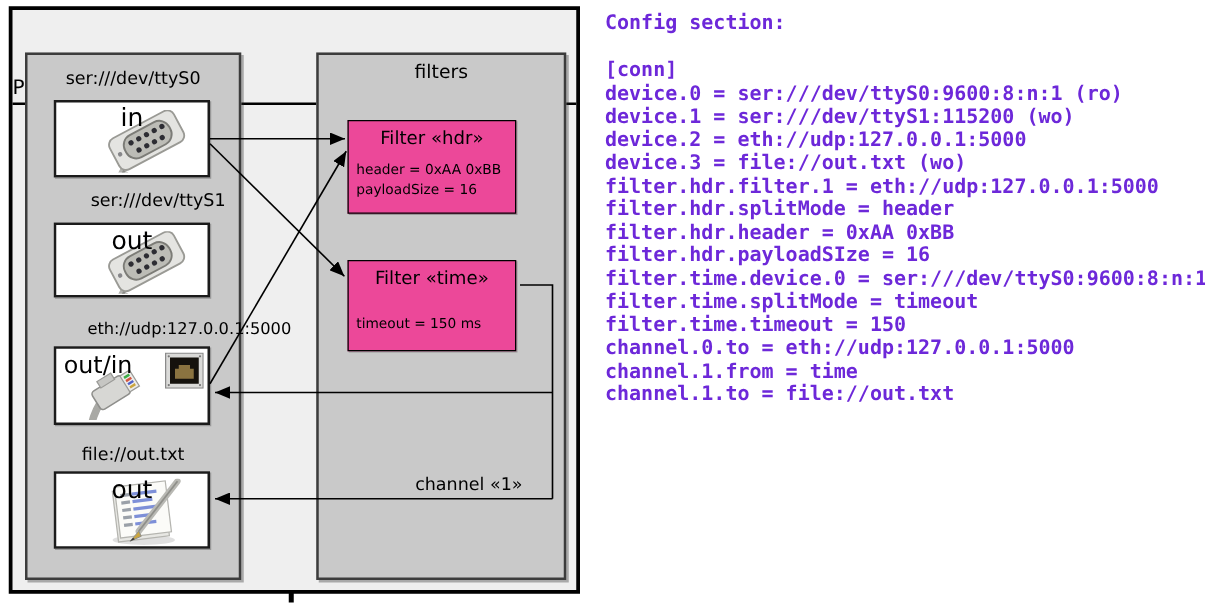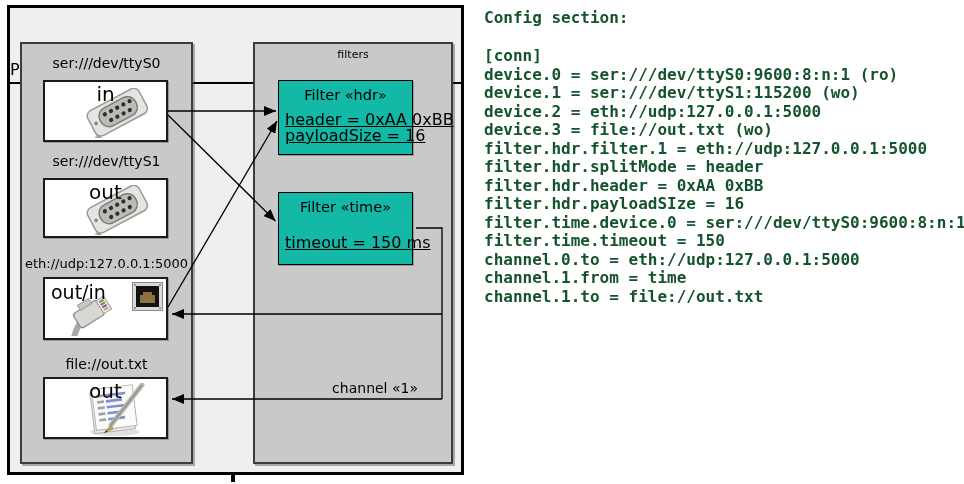--- a/index.html
+++ b/index.html
@@ -9,42 +9,42 @@
 
   
   .outer-box{left:7px;top:5px;width:451px;height:464px;border:3px solid #000;background:#efefef;}
   .outer-title{left:0;top:0;width:100%;height:22px;border-bottom:2px solid #000;
                font-size:16px;padding-top:12px;margin-top:40px;}
 
   
   .panel{background:#c9c9c9;border:2px solid #3c3c3c;box-shadow:2px 2px 0 rgba(40,40,40,0.35);}
   .devices-panel{left:20px;top:42px;width:169px;height:418px;}
   .filters-panel{left:253px;top:42px;width:196px;height:418px;}
-  .filters-title{left:0;top:4px;width:100%;text-align:center;font-size:11px;}
+  .filters-title{left:0;top:4px;width:100%;text-align:center;font-size:15px;}
 
   
   .dev-label{width:169px;text-align:center;font-size:14px;white-space:nowrap;}
   .dev-label.small{font-size:13px;}
   .dev-box{width:121px;border:2px solid #1b1b1b;background:#ffffff;box-shadow:1px 1px 0 rgba(40,40,40,0.3);}
   .dir-label{position:relative;z-index:2;text-align:center;font-size:20px;line-height:22px;margin-top:1px;}
   .dir-label.corner{position:absolute;left:6px;top:1px;text-align:left;font-size:19px;}
 
   
-  .filter-box{width:133px;border:1px solid #000;background:#14b8a6;box-shadow:1px 1px 0 rgba(40,40,40,0.3);}
+  .filter-box{width:133px;border:1px solid #000;background:#ec4899;box-shadow:1px 1px 0 rgba(40,40,40,0.3);margin-top:16px;}
   .filter-title{width:100%;text-align:center;font-size:14.5px;margin-top:6px;}
-  .filter-attrs{position:absolute;left:6px;font-size:16px;line-height:16px;white-space:nowrap;text-decoration:underline;}
+  .filter-attrs{position:absolute;left:6px;font-size:11px;line-height:16px;white-space:nowrap;}
 
   .chan-label{left:280px;width:138px;text-align:right;font-size:14px;white-space:nowrap;}
 
   
   svg.overlay{left:0;top:0;width:964px;height:484px;pointer-events:none;z-index:5;}
 
   
   .config{left:484px;top:8px;width:478px;font-family:"DejaVu Sans Mono",monospace;
-          font-size:16px;font-weight:bold;color:#14532d;}
+          font-size:16px;font-weight:bold;color:#6d28d9;}
   .config-title{white-space:pre;}
   .config-lines{margin-top:20px;}
   .config-line{white-space:pre;line-height:18.5px;height:18.5px;}
 </style>
 </head>
 <body>
 
 <div class="stage">
 
   <div class="abs outer-box">
@@ -69,21 +69,21 @@
           <circle cx="59" cy="19" r="2.1" fill="#2d2d33"></circle>
           <circle cx="34" cy="27" r="2.1" fill="#2d2d33"></circle>
             <circle cx="41" cy="27" r="2.1" fill="#2d2d33"></circle>
           <circle cx="48" cy="27" r="2.1" fill="#2d2d33"></circle>
             <circle cx="55" cy="27" r="2.1" fill="#2d2d33"></circle>
           <circle cx="19" cy="23" r="1.8" fill="#87878a"></circle>
         </g>
       </svg>
     </div>
 
-    <div class="abs dev-label" style="top:109px;">ser:///dev/ttyS1</div>
+    <div class="abs dev-label" style="top:109px;margin-left:20px;">ser:///dev/ttyS1</div>
     <div class="abs dev-box" style="left:21px;top:134px;height:56px;">
       <div class="dir-label">out</div>
       <svg class="abs" style="left:30px;top:5px;" width="90" height="50" viewBox="0 0 90 50">
         <g transform="rotate(-28 45 25)">
           <path d="M16,36 C10,40 6,43 1,47" stroke="#b3b3af" stroke-width="7" fill="none"></path>
           <path d="M16,36 C10,40 6,43 1,47" stroke="#8d8d89" stroke-width="2" fill="none"></path>
           <rect x="14" y="9" width="58" height="28" rx="6" fill="#e4e4e1" stroke="#9a9a95" stroke-width="1.5"></rect>
           <rect x="24" y="13" width="40" height="20" rx="9" fill="#bcbcb6" stroke="#7c7c77" stroke-width="1.5"></rect>
           <circle cx="31" cy="19" r="2.1" fill="#2d2d33"></circle>
             <circle cx="38" cy="19" r="2.1" fill="#2d2d33"></circle>
@@ -92,21 +92,21 @@
           <circle cx="59" cy="19" r="2.1" fill="#2d2d33"></circle>
           <circle cx="34" cy="27" r="2.1" fill="#2d2d33"></circle>
             <circle cx="41" cy="27" r="2.1" fill="#2d2d33"></circle>
           <circle cx="48" cy="27" r="2.1" fill="#2d2d33"></circle>
             <circle cx="55" cy="27" r="2.1" fill="#2d2d33"></circle>
           <circle cx="19" cy="23" r="1.8" fill="#87878a"></circle>
         </g>
       </svg>
     </div>
 
-    <div class="abs dev-label small" style="top:212px;">eth://udp:127.0.0.1:5000</div>
+    <div class="abs dev-label small" style="top:212px;margin-left:45px;">eth://udp:127.0.0.1:5000</div>
     <div class="abs dev-label" style="top:312px;">file://out.txt</div>
 
     <div class="abs dev-box" style="left:21px;top:233px;height:59px;">
       <div class="dir-label corner">out/in</div>
       <svg class="abs" style="right:3px;top:3px;" width="31" height="29" viewBox="0 0 31 29">
         <rect x="0.5" y="0.5" width="30" height="28" fill="#dadad8" stroke="#8a8a8a"></rect>
         <rect x="4" y="4" width="23" height="21" fill="#15120d"></rect>
         <path d="M8,21 V13 h3 v-3 h9 v3 h3 v8 z" fill="#8a7340"></path>
         <circle cx="3" cy="3" r="0.9" fill="#777"></circle>
           <circle cx="28" cy="3" r="0.9" fill="#777"></circle>
@@ -196,20 +196,21 @@
       <div class="config-line">[conn]</div>
       <div class="config-line">device.0 = ser:///dev/ttyS0:9600:8:n:1 (ro)</div>
       <div class="config-line">device.1 = ser:///dev/ttyS1:115200 (wo)</div>
       <div class="config-line">device.2 = eth://udp:127.0.0.1:5000</div>
       <div class="config-line">device.3 = file://out.txt (wo)</div>
       <div class="config-line">filter.hdr.filter.1 = eth://udp:127.0.0.1:5000</div>
       <div class="config-line">filter.hdr.splitMode = header</div>
       <div class="config-line">filter.hdr.header = 0xAA 0xBB</div>
       <div class="config-line">filter.hdr.payloadSIze = 16</div>
       <div class="config-line">filter.time.device.0 = ser:///dev/ttyS0:9600:8:n:1</div>
+      <div class="config-line">filter.time.splitMode = timeout</div>
       <div class="config-line">filter.time.timeout = 150</div>
       <div class="config-line">channel.0.to = eth://udp:127.0.0.1:5000</div>
       <div class="config-line">channel.1.from = time</div>
       <div class="config-line">channel.1.to = file://out.txt</div>
     </div>
   </div>
 
 </div>
 
 </body></html>

